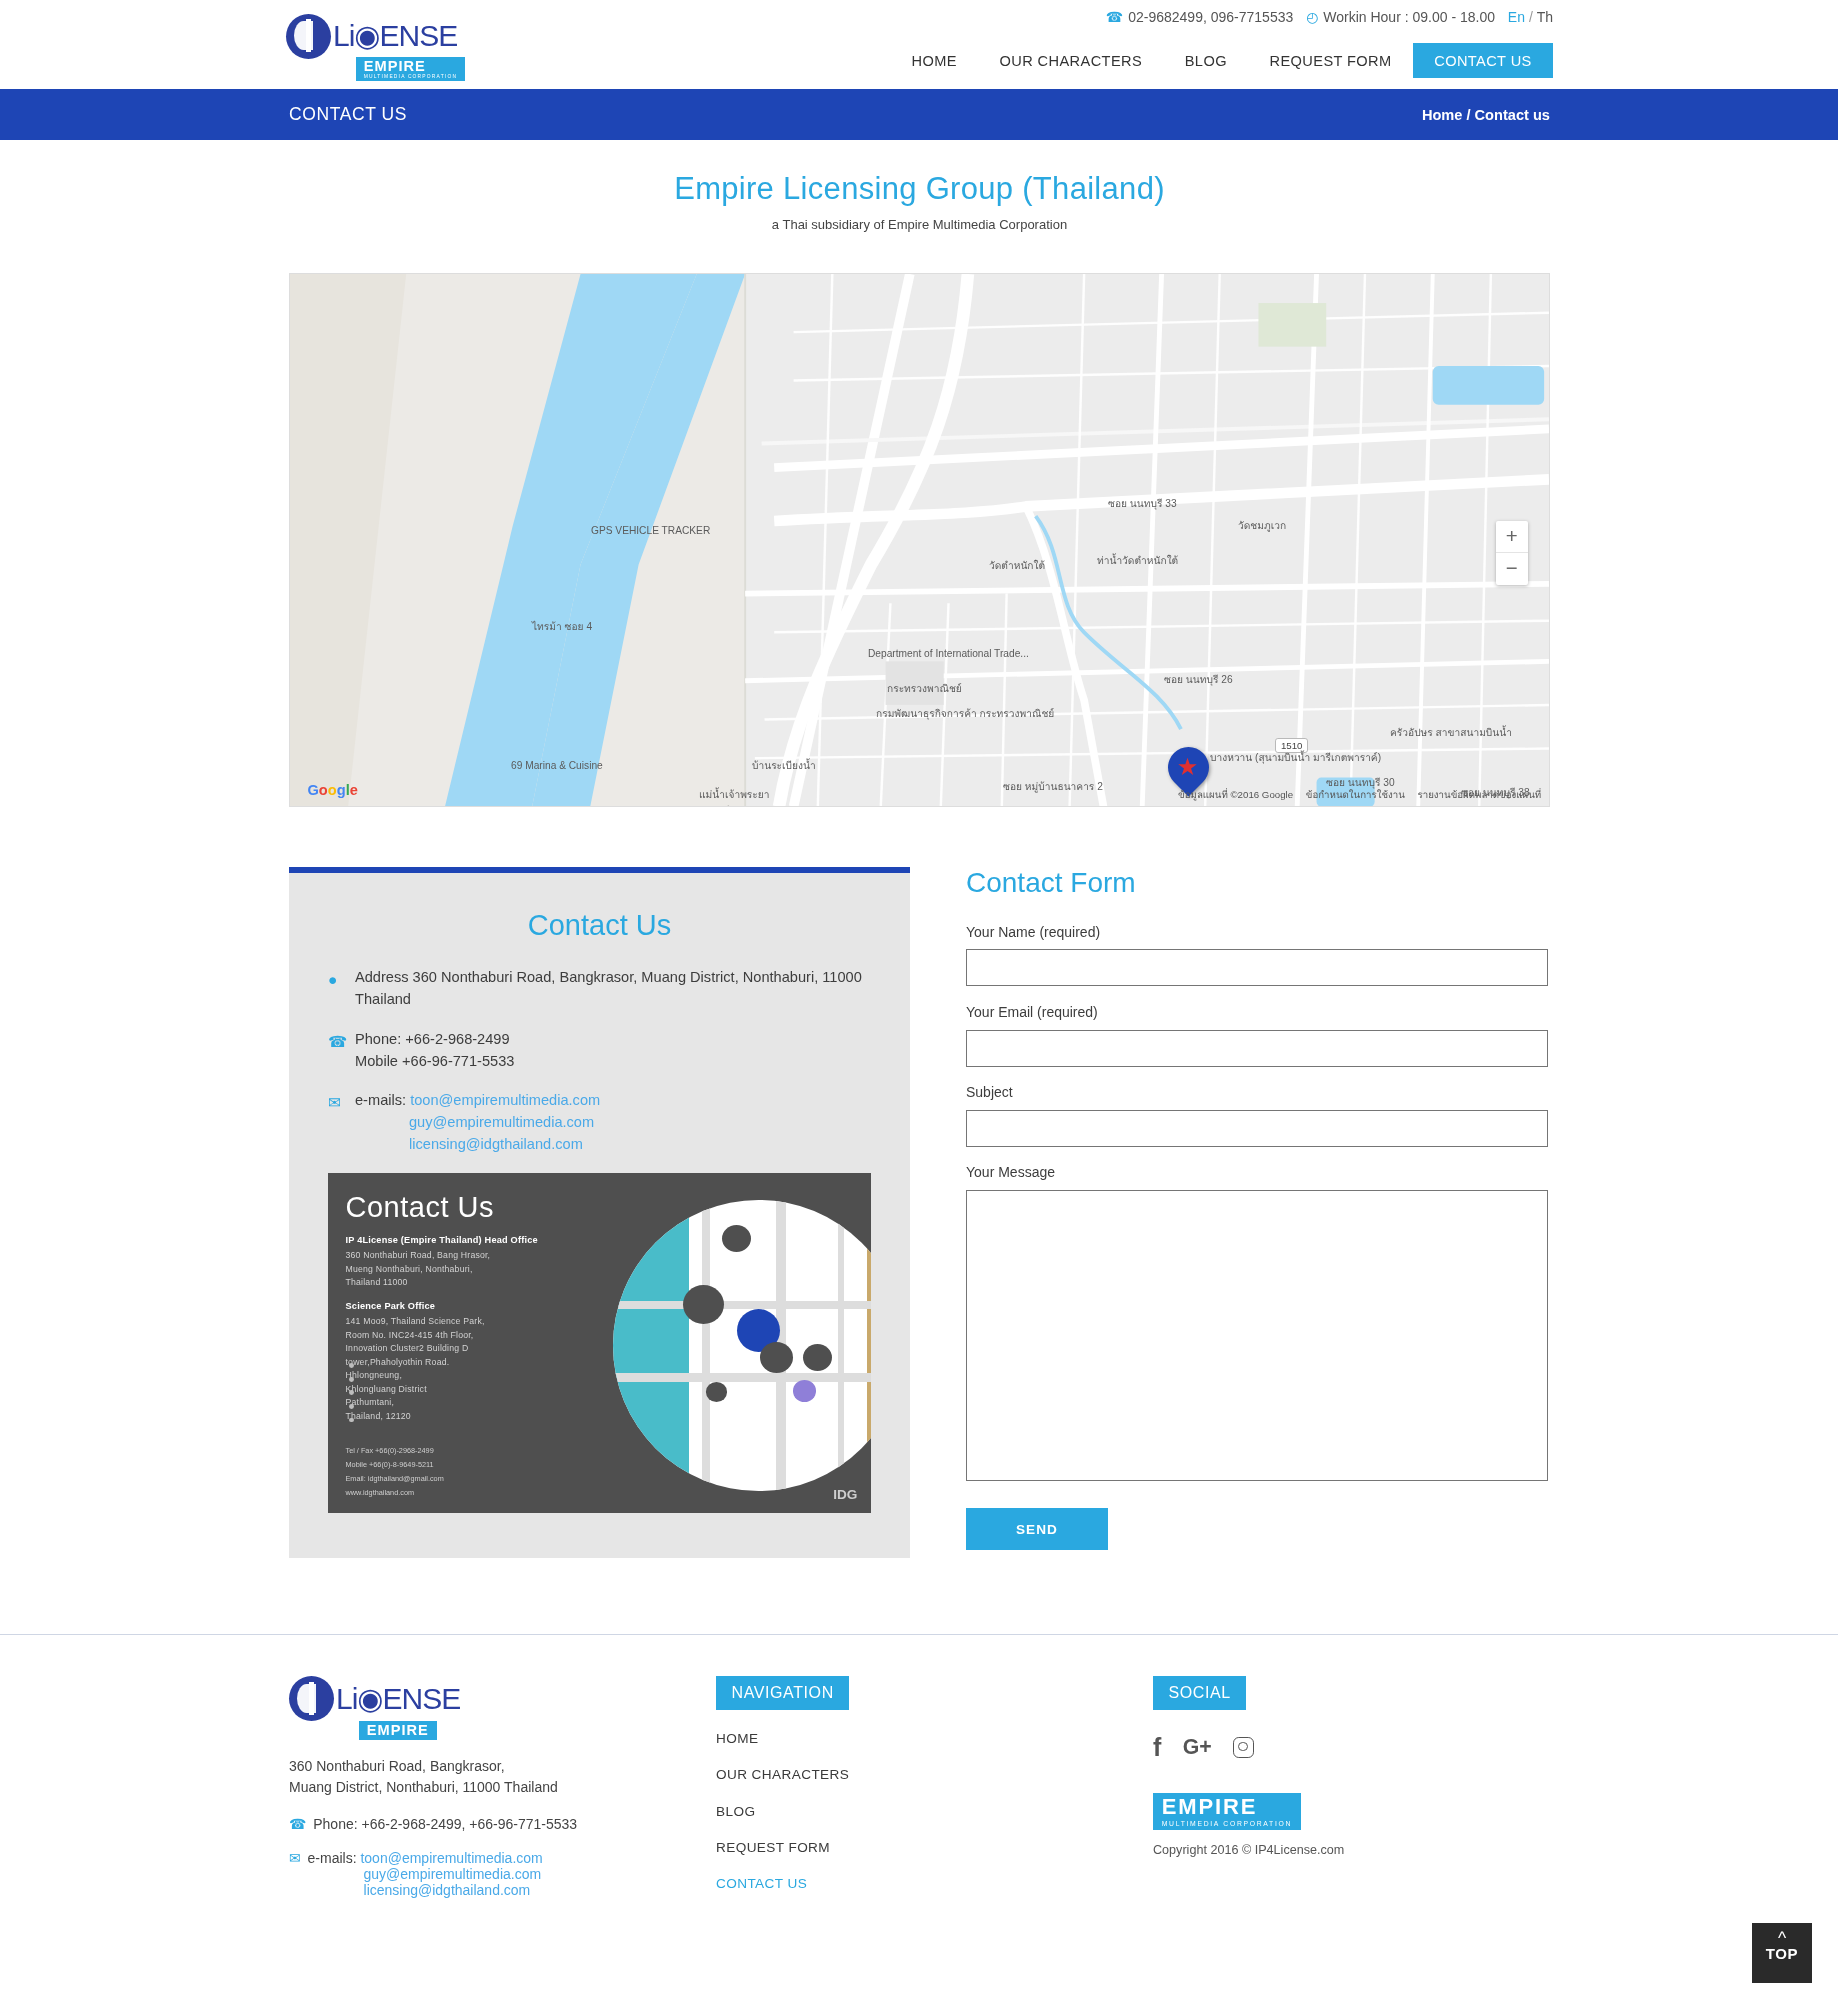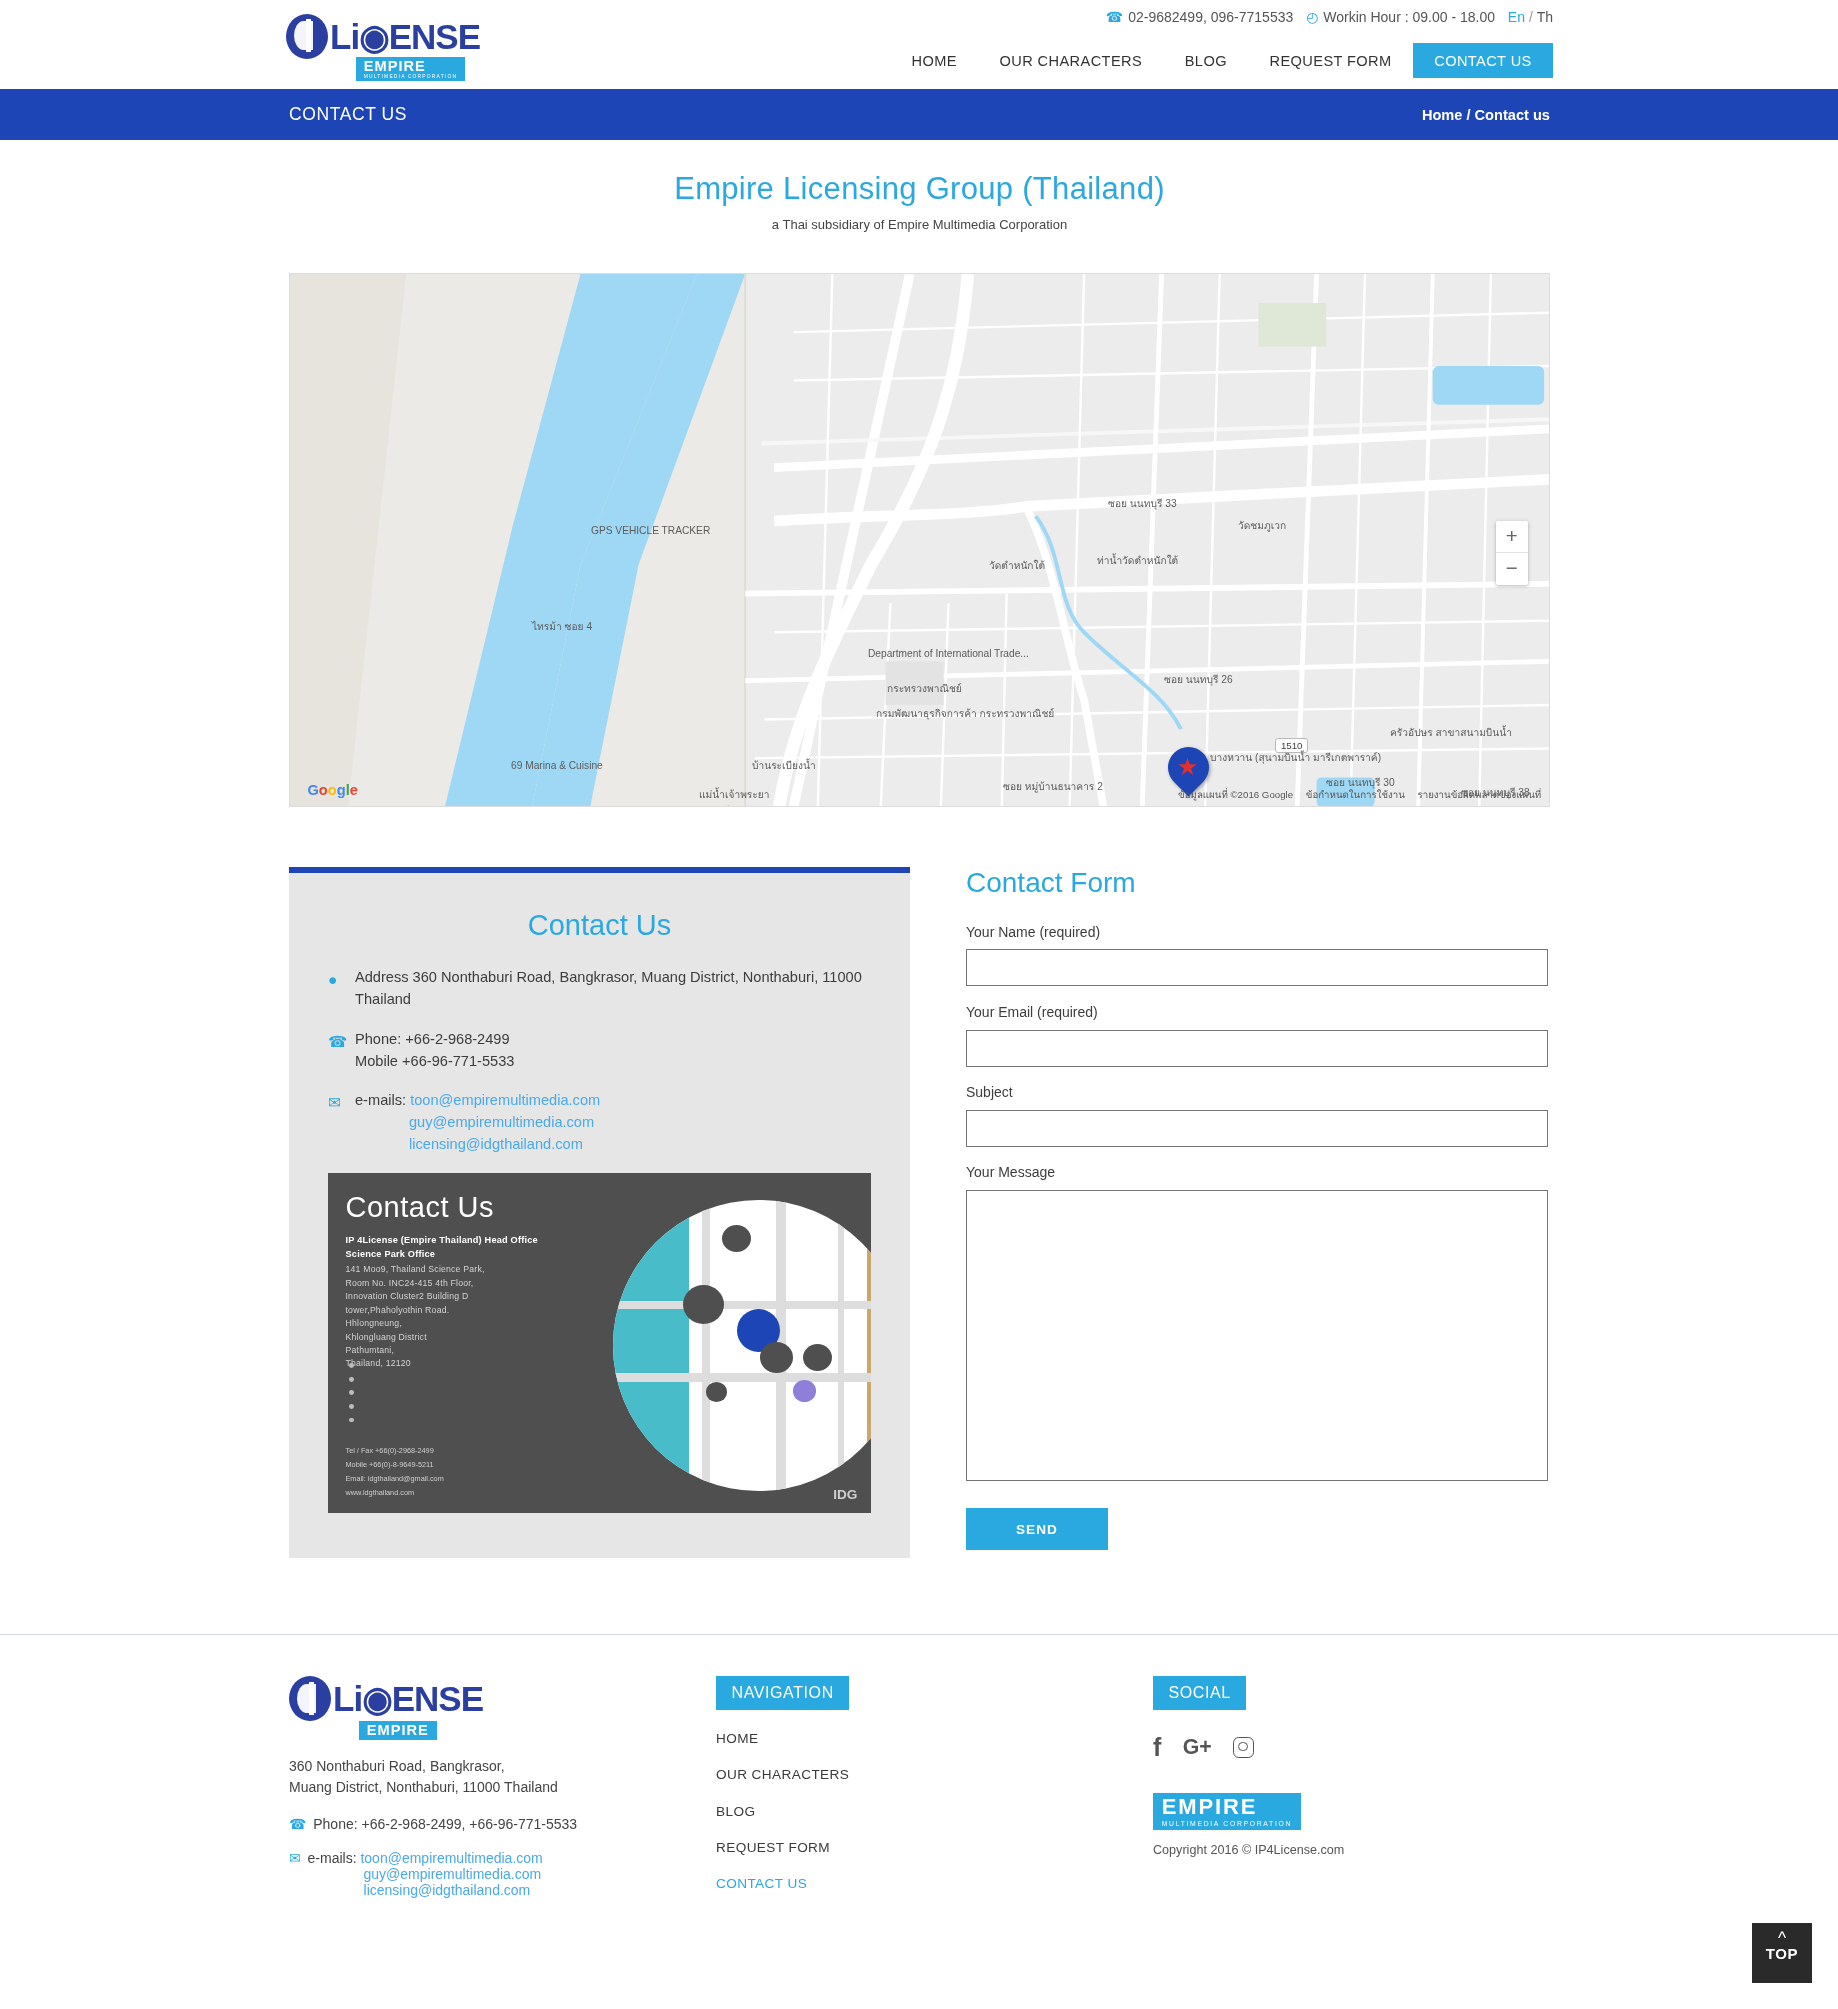--- a/index.html
+++ b/index.html
@@ -13,21 +13,21 @@
     overflow:hidden;
   }
 
   
   .header { height:89px; position:relative; }
   .logo { position:absolute; left:286px; top:13.6px; width:194px; height:60px; }
   .logo-row { display:flex; align-items:center; }
   .logo-mark { width:45px; height:45px; border-radius:50%; background:#2b3fa0; position:relative; }
   .logo-mark:after{ content:""; position:absolute; left:20.4px; top:5.8px; width:4.9px; height:33px; background:#fff;}
   .logo-mark:before{ content:""; position:absolute; left:7.8px; top:7.8px; width:19.4px; height:29px; border-radius:50% 0 0 50%; background:#fff; opacity:.95;}
-  .logo-text { font-size:35px; letter-spacing:-1px; color:#2b3fa0; font-weight:700; margin-left:2px; line-height:1;}
+  .logo-text { font-size:30px; letter-spacing:-1px; color:#2b3fa0; font-weight:400; margin-left:2px; line-height:1;}
   .logo-text .li{ color:#2b3fa0; }
   .logo-text .o{ color:#2b3fa0; }
   .logo-emp { margin-left:70px; margin-top:-1.9px; background:#2aa8e0; color:#fff;
               font-size:14.6px; font-weight:bold; letter-spacing:1px; padding:1px 7.8px 1.9px; display:inline-block;}
   .logo-emp small{ display:block; font-size:4.9px; letter-spacing:1.2px; font-weight:normal; line-height:5.8px;}
 
   .topinfo { position:absolute; right:286px; top:8.7px; font-size:14px; color:#555; white-space:nowrap;}
   .topinfo .seg { margin-left:9px; }
   .topinfo .ic { color:#2aa8e0; margin-right:4.9px; }
   .lang a.active { color:#2aa8e0; text-decoration:none;}
@@ -312,20 +312,23 @@
         <div class="bluelogo"></div>
         <div class="node" style="left:70px; top:85px; width:41px; height:39px;"></div>
         <div class="node" style="left:109px; top:25px; width:29px; height:27px;"></div>
         <div class="node" style="left:147px; top:142px; width:33px; height:31px;"></div>
         <div class="node" style="left:190px; top:144px; width:29px; height:27px;"></div>
         <div class="node" style="left:93px; top:182px; width:21.3px; height:19.4px;"></div>
         <div class="node" style="left:180px; top:180px; width:23px; height:21.3px; background:#8f7fd8;"></div>
       </div>
       <h3>Contact Us</h3>
       <div class="fl-sub">IP 4License (Empire Thailand) Head Office</div>
+      <div class="fl-body" style="white-space:pre-line;">360 Nonthaburi Road, Bang Hrasor,
+Mueng Nonthaburi, Nonthaburi,
+Thailand 11000</div>
       <div class="fl-sub">Science Park Office</div>
       <div class="fl-body" style="white-space:pre-line;">141 Moo9, Thailand Science Park,
 Room No. INC24-415 4th Floor,
 Innovation Cluster2 Building D
 tower,Phaholyothin Road.
 Hhlongneung,
 Khlongluang District
 Pathumtani,
 Thailand, 12120</div>
       <div class="dots">

